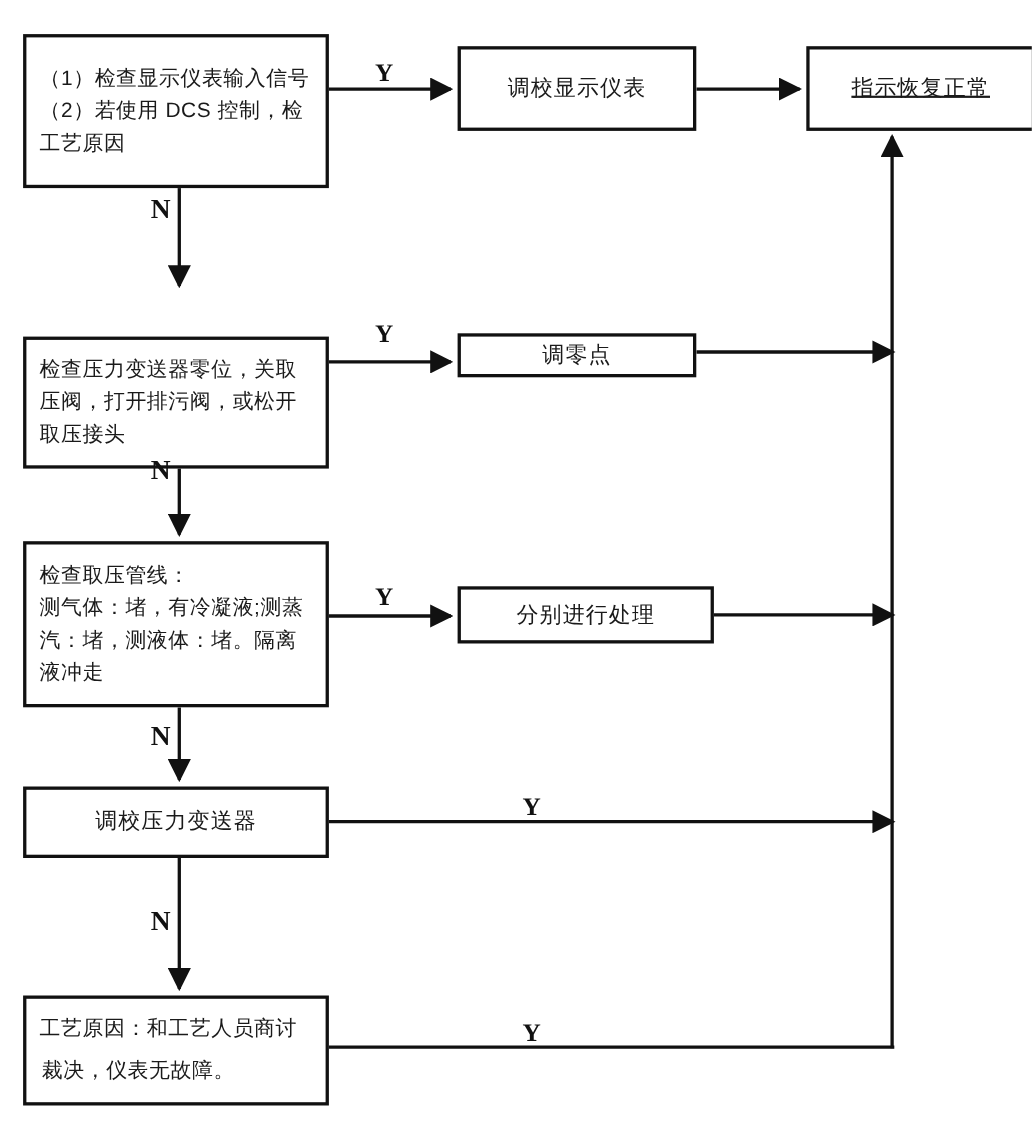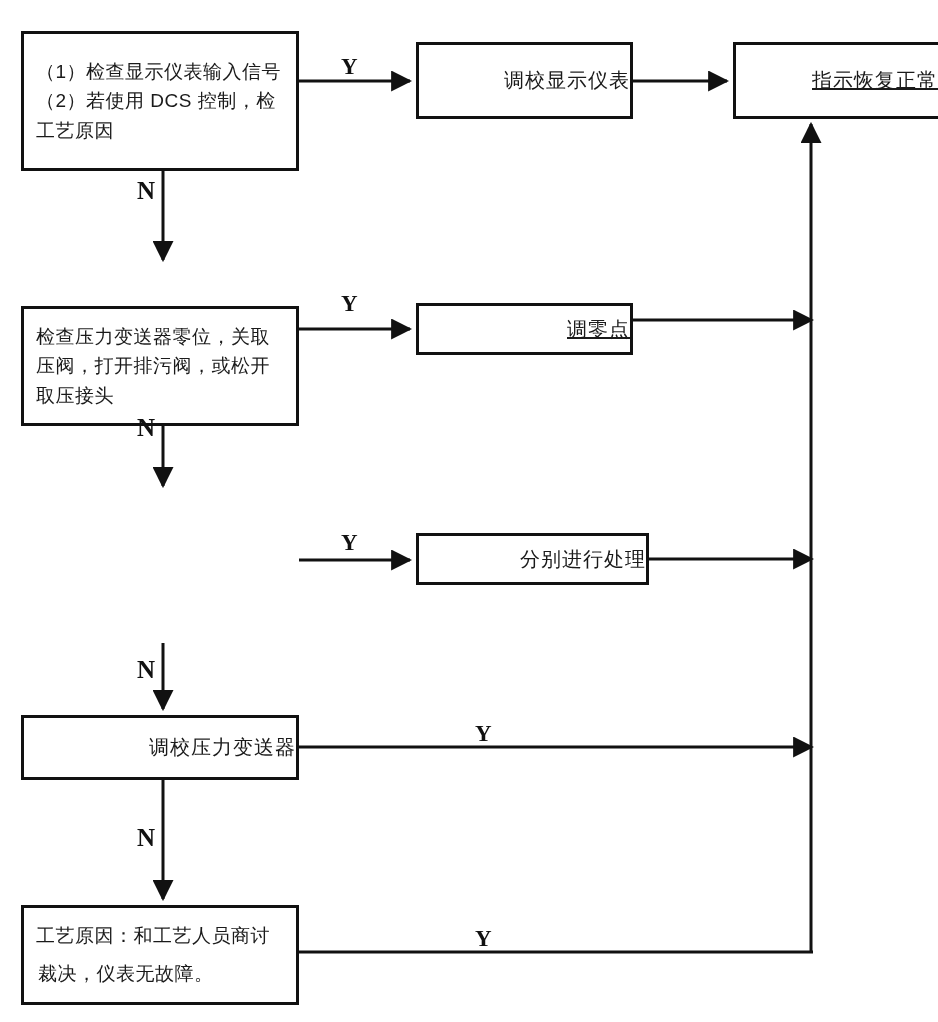--- a/index.html
+++ b/index.html
@@ -31,21 +31,21 @@
   .node {
     position: absolute;
     box-sizing: border-box;
     border: 3px solid #111111;
     background: #ffffff;
     display: flex;
     flex-direction: column;
     justify-content: center;
   }
   .node.center {
-    align-items: flex-end;
+    align-items: center;
     text-align: center;
   }
   .node.left {
     align-items: flex-start;
     text-align: left;
   }
   .node-line {
     display: block;
     white-space: nowrap;
     font-size: 19px;
@@ -151,24 +151,30 @@
   <div class="node center" style="left:733px; top:42px; width:208px; height:77px;text-decoration:underline;">
     <span class="node-line">指示恢复正常</span>
   </div>
 
   <div class="node left" style="left:21px; top:266px; width:278px; height:120px;margin-top:40px;">
     <span class="node-line">检查压力变送器零位，关取</span>
     <span class="node-line">压阀，打开排污阀，或松开</span>
     <span class="node-line">取压接头</span>
   </div>
 
-  <div class="node center" style="left:416px; top:303px; width:217px; height:52px;text-decoration:underline;">
+  <div class="node center" style="left:416px; top:303px; width:217px; height:40px;">
     <span class="node-line">调零点</span>
   </div>
 
+  <div class="node left" style="left:21px; top:492px; width:278px; height:151px;">
+    <span class="node-line">检查取压管线：</span>
+    <span class="node-line">测气体：堵，有冷凝液;测蒸</span>
+    <span class="node-line">汽：堵，测液体：堵。隔离</span>
+    <span class="node-line">液冲走</span>
+  </div>
 
   <div class="node center" style="left:416px; top:533px; width:233px; height:52px;">
     <span class="node-line">分别进行处理</span>
   </div>
 
   <div class="node center" style="left:21px; top:715px; width:278px; height:65px;">
     <span class="node-line">调校压力变送器</span>
   </div>
 
   <div class="node left" style="left:21px; top:905px; width:278px; height:100px;">

